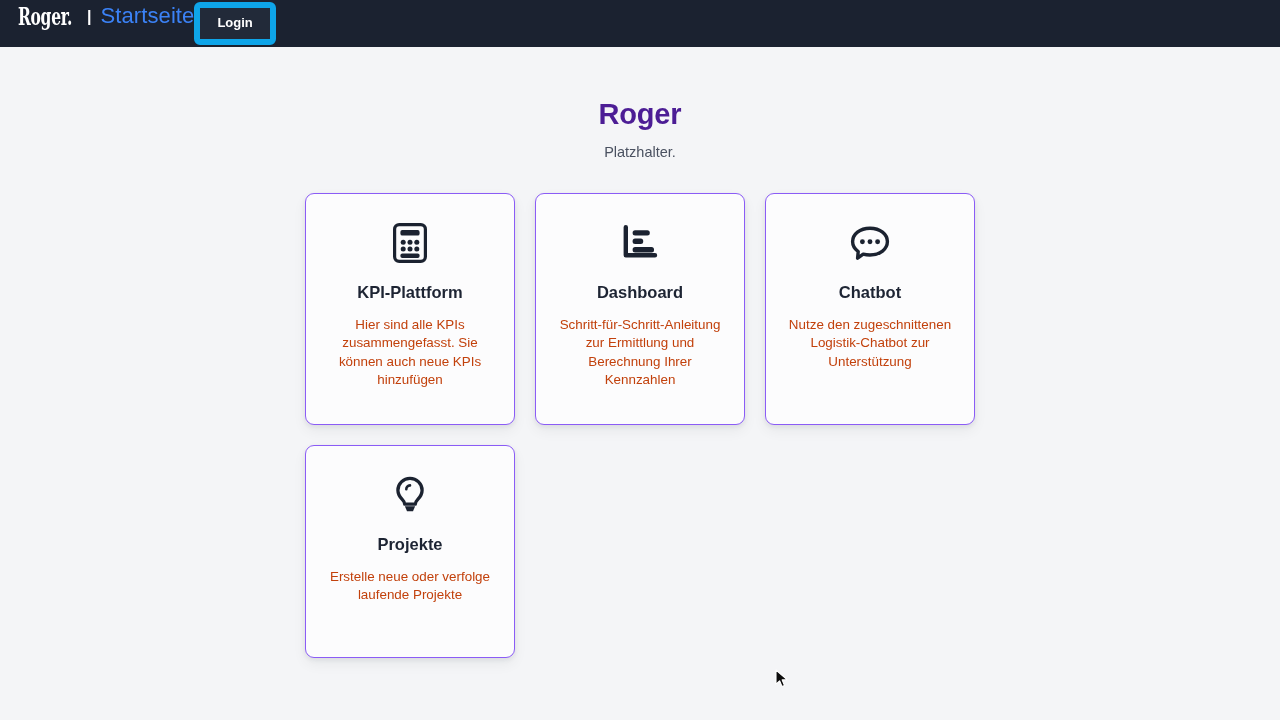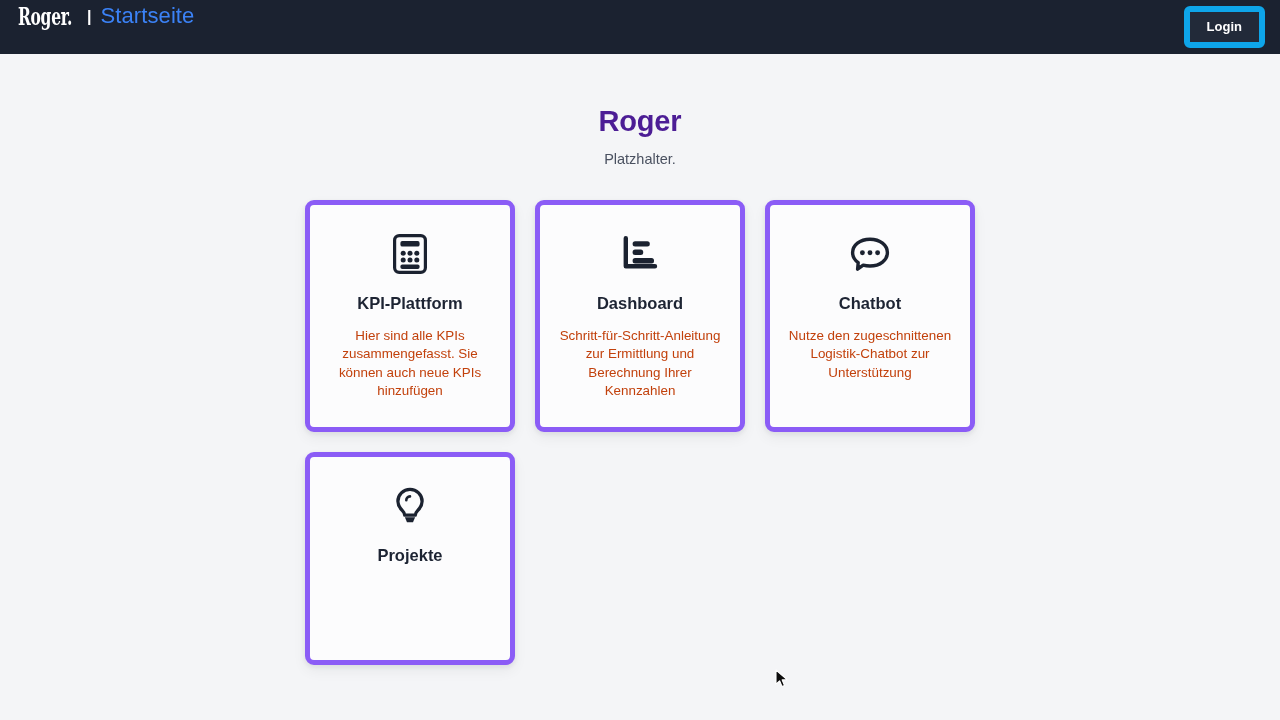--- a/index.html
+++ b/index.html
@@ -13,25 +13,25 @@
 
   body {
     font-family: "Liberation Sans", sans-serif;
     background: #f4f5f7;
     color: #1d2433;
     position: relative;
   }
 
   
   #app-header {
-    height: 54px;
+    height: 47px;
     background: #1b2230;
     display: flex;
     align-items: center;
-    justify-content: space-between;
+    justify-content: flex-start;
     padding: 0 15px 0 18px;
     position: relative;
     z-index: 20;
   }
 
   #brand-group {
     display: flex;
     align-items: baseline;
     gap: 9px;
     height: 100%;
@@ -111,21 +111,21 @@
     margin-top: 33px;
     width: 670px;
     display: flex;
     flex-wrap: wrap;
     gap: 20px;
   }
 
   .feature-card {
     width: 210px;
     background: #fcfcfd;
-    border: 5px solid #8b5cf6;
+    border: 1px solid #8b5cf6;
     border-radius: 9px;
     box-shadow: 0 2px 5px rgba(22, 28, 45, 0.075),
                 0 6px 14px rgba(22, 28, 45, 0.055);
     padding: 28px 18px 20px;
     display: flex;
     flex-direction: column;
     align-items: center;
     cursor: pointer;
   }
 
@@ -237,20 +237,21 @@
 
     <div class="feature-card short">
       <div class="card-icon">
         <svg width="32" height="40" viewBox="0 0 32 40" aria-hidden="true">
           <path d="M16 3.4 C22.7 3.4 28.1 8.7 28.1 15.2 C28.1 19.4 26 22.2 23.6 24.6 C22 26.2 21.3 27.4 21.3 29.2 L10.7 29.2 C10.7 27.4 10 26.2 8.4 24.6 C6 22.2 3.9 19.4 3.9 15.2 C3.9 8.7 9.3 3.4 16 3.4 Z" fill="none" stroke="#1b2230" stroke-width="3.3" stroke-linejoin="round"></path>
           <path d="M16 10.4 C13.7 10.4 12.3 12.1 12.3 14.2" fill="none" stroke="#1b2230" stroke-width="2.6" stroke-linecap="round"></path>
           <path d="M10.9 31.2 L21.1 31.2 L19 36.3 L13 36.3 Z" fill="#1b2230"></path>
         </svg>
       </div>
       <div class="card-title">Projekte</div>
+      <div class="card-description">Erstelle neue oder verfolge laufende Projekte</div>
     </div>
 
   </section>
 </main>
 
 <div id="mouse-cursor">
   <svg width="14" height="20" viewBox="0 0 14 20" aria-hidden="true">
     <path d="M1 1 L1 15.2 L4.6 11.8 L7.1 17.6 L9.5 16.5 L7.1 10.9 L12 10.7 Z" fill="#0d0d0d" stroke="#ffffff" stroke-width="1.1" stroke-linejoin="round"></path>
   </svg>
 </div>

